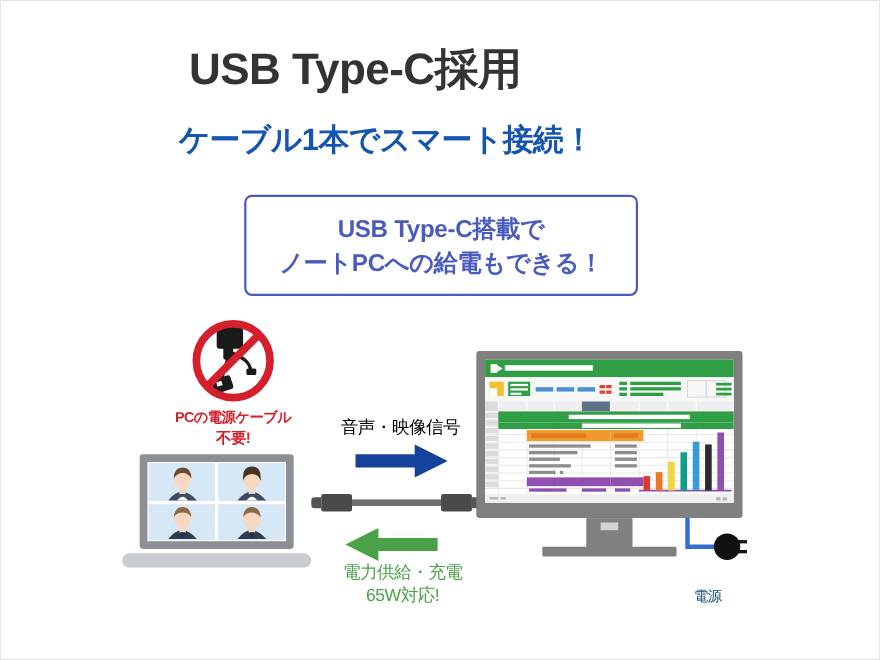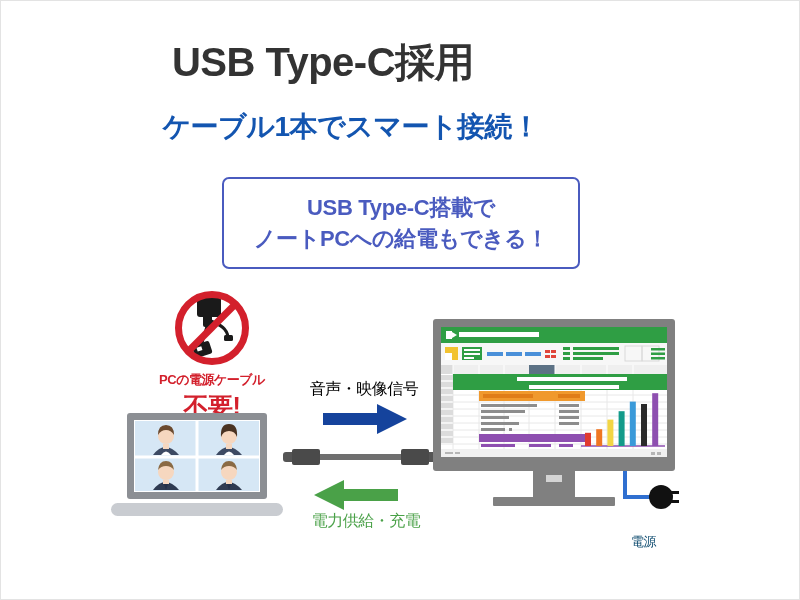--- a/index.html
+++ b/index.html
@@ -95,21 +95,21 @@
   .nopower-l1 {
     text-align: center;
     font-size: 13px;
     font-weight: bold;
     color: #d3202c;
     margin-top: 4px;
     letter-spacing: -0.5px;
   }
   .nopower-l2 {
     text-align: center;
-    font-size: 25px;
+    font-size: 14px;
     font-weight: bold;
     color: #d3202c;
     margin-top: 1px;
     letter-spacing: -0.5px;
   }
 
   
   .laptop { position: absolute; left: 108px; top: 410px; }
 
   
@@ -246,20 +246,21 @@
     <path d="M10 7 h-6 a3 3 0 0 0 -3 3 v4 a3 3 0 0 0 3 3 h6 z" fill="#555555"></path>
     <rect x="119" y="4" width="28" height="16" rx="2" fill="#4a4a4a"></rect>
     <path d="M147 7 h6 a3 3 0 0 1 3 3 v4 a3 3 0 0 1 -3 3 h-6 z" fill="#555555"></path>
   </svg>
 
   <svg class="arrow-green" width="84" height="30" viewBox="0 0 84 30">
     <path d="M84 9 H30 V0 L0 15 L30 30 V21 H84 Z" fill="#4aa148"></path>
   </svg>
   <div class="pwr-label">
     <div>電力供給・充電</div>
+    <div>65W対応!</div>
   </div>
 
   <div class="monitor">
     <svg width="250" height="190" viewBox="0 0 250 190">
 
       <rect x="4" y="0" width="242" height="152" rx="3" fill="#808080"></rect>
       <rect x="12" y="8" width="226" height="130" fill="#ffffff"></rect>
 
       <rect x="12" y="8" width="226" height="16" fill="#2f9e44"></rect>
       <path d="M17 12 h6 v8 h-6 z" fill="#ffffff"></path>

